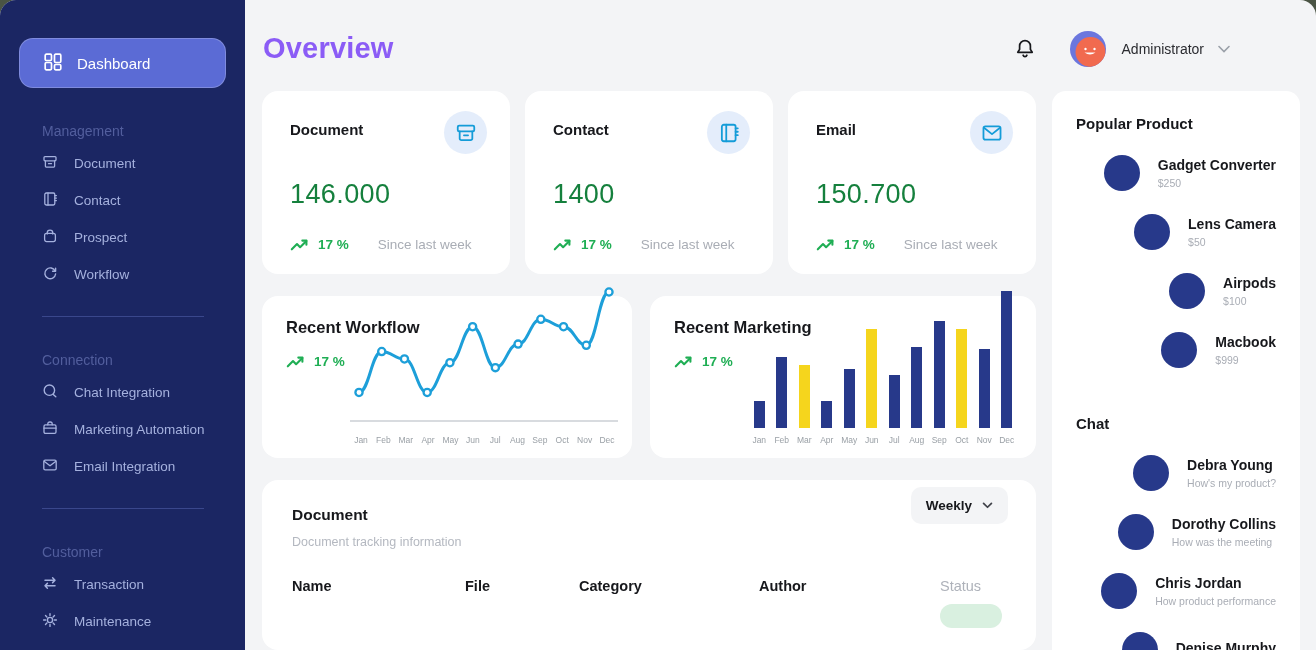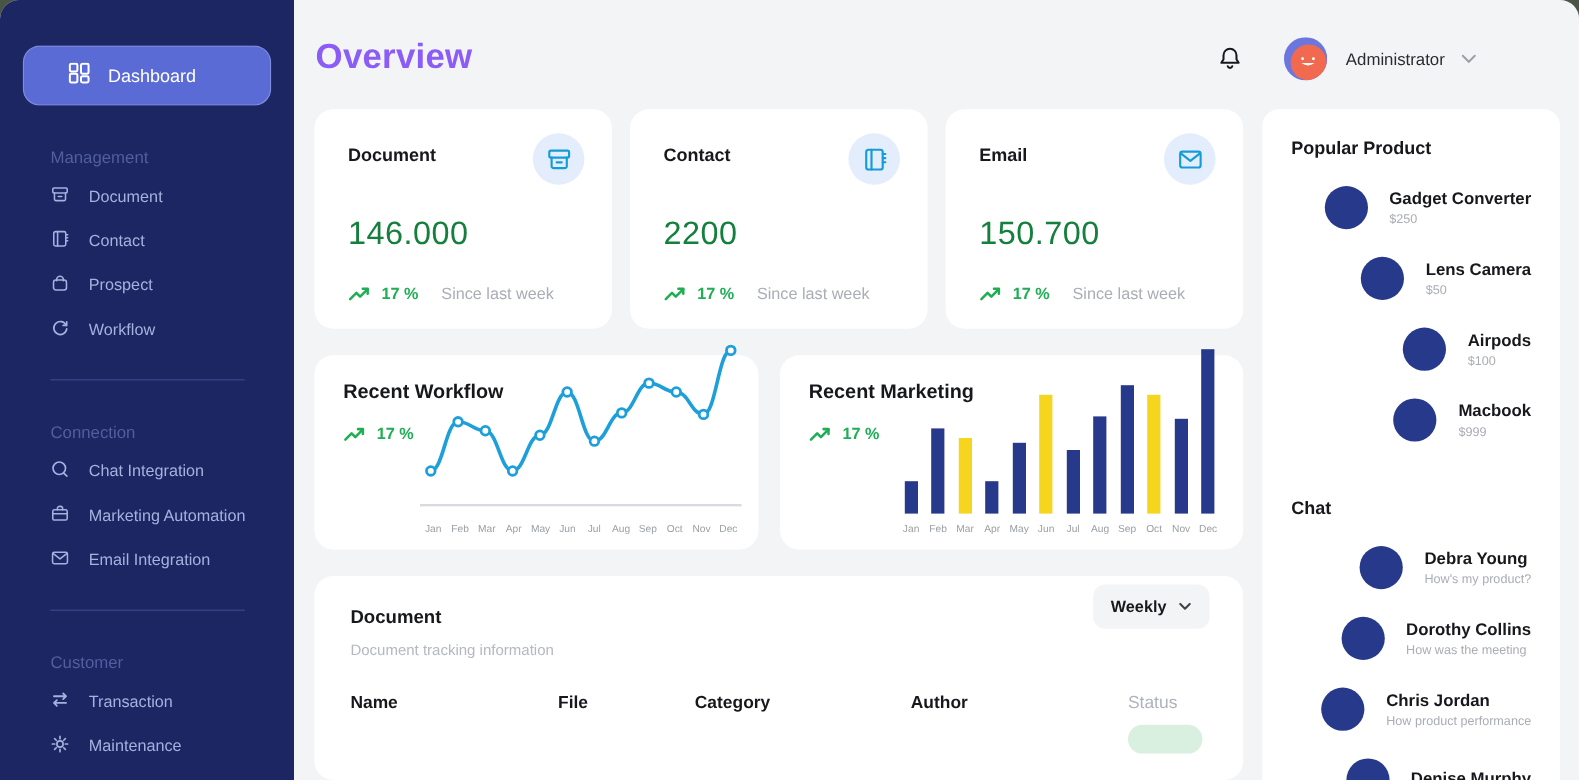--- a/index.html
+++ b/index.html
@@ -3,21 +3,21 @@
 <meta charset="utf-8">
 <style>
   * { margin:0; padding:0; box-sizing:border-box; }
   html,body { width:1316px; height:650px; overflow:hidden; }
   body { background:#4a5444; font-family:"Liberation Sans", sans-serif; }
   .app { width:1316px; height:650px; border-radius:16px 16px 0 0; overflow:hidden; display:flex; background:#f3f4f6; }
 
   
   .sidebar { width:245px; flex-shrink:0; background:#1b2663; padding:38px 19px 0; }
   .dash-btn { height:50px; background:#5b6bd5; border:1px solid rgba(255,255,255,.22); border-radius:14px;
-    display:flex; align-items:center; gap:15px; padding-left:37px; color:#fff; font-size:15px; cursor:pointer; }
+    display:flex; align-items:center; gap:15px; padding-left:24px; color:#fff; font-size:15px; cursor:pointer; }
   .dash-btn svg { width:18px; height:18px; }
   .side-section-label { margin:35px 0 6px 23px; color:#525e9d; font-size:14px; }
   .side-item { display:flex; align-items:center; gap:16px; padding:9px 0 9px 23px; color:#a5b1de; font-size:13.5px; cursor:pointer; }
   .side-item svg { width:16px; height:16px; flex-shrink:0; }
   .side-divider { border:none; border-top:1px solid #3a478c; margin:23px 0 0 23px; width:162px; }
 
   
   .main { flex:1; padding:0 16px 0 17px; display:flex; flex-direction:column; }
   .header { height:91px; display:flex; align-items:center; padding:6px 70px 0 1px; }
   .page-title { font-size:29px; font-weight:700; color:#8b5cf6; letter-spacing:.2px; }
@@ -34,21 +34,21 @@
   .stats-row { display:flex; gap:15px; height:194px; margin-bottom:22px; }
   .stat-card { flex:1; background:#fff; border-radius:16px; padding:22px 28px; position:relative; }
   .stat-title { font-size:15px; font-weight:700; color:#17181c; margin-top:8px; }
   .stat-icon { position:absolute; top:20px; right:23px; width:43px; height:43px; border-radius:50%;
     background:#e4edfb; display:flex; align-items:center; justify-content:center; color:#149cd8; }
   .stat-icon svg { width:22px; height:22px; }
   .stat-value { font-size:27px; font-weight:400; color:#15803d; margin-top:41px; letter-spacing:.4px; }
   .trend-row { display:flex; align-items:center; margin-top:27px; }
   .trend-arrow { width:19px; height:15px; flex-shrink:0; }
   .trend-pct { color:#1fae54; font-size:13.5px; font-weight:700; margin-left:9px; }
-  .trend-note { color:#a9adb5; font-size:13.5px; margin-left:19px; }
+  .trend-note { color:#a9adb5; font-size:13.5px; margin-left:29px; }
 
   
   .charts-row { display:flex; gap:18px; height:196px; margin-bottom:22px; }
   .chart-card { background:#fff; border-radius:16px; position:relative; padding:22px 24px; }
   .chart-card.workflow { width:370px; }
   .chart-card.marketing { flex:1; }
   .chart-title { font-size:16.5px; font-weight:700; color:#17181c; }
   .chart-trend { display:flex; align-items:center; margin-top:17px; }
   .line-svg { position:absolute; right:14px; bottom:37px; }
   .axis-line { position:absolute; right:14px; bottom:36px; width:268px; border-top:2px solid #d8dbdf; }
@@ -253,21 +253,21 @@
 
             <div class="stat-card">
               <div class="stat-title">Contact</div>
               <div class="stat-icon">
                 <svg viewBox="0 0 16 16" fill="none" stroke="currentColor" stroke-width="1.3" stroke-linecap="round" stroke-linejoin="round">
                   <rect x="2.8" y="2" width="10" height="12" rx="1.4"></rect>
                   <path d="M6 2v12"></path>
                   <path d="M12.8 4.6h1.6M12.8 7.1h1.6M12.8 9.6h1.6"></path>
                 </svg>
               </div>
-              <div class="stat-value">2200</div>
+              <div class="stat-value">1400</div>
               <div class="trend-row">
                 <svg class="trend-arrow" viewBox="0 0 19 15" fill="none" stroke="#1fae54" stroke-width="2.1" stroke-linecap="round" stroke-linejoin="round">
                   <path d="M1.8 12.3 7 7.1l3.1 3.1 6.3-6.3"></path>
                   <path d="M12.3 3.6h4.1v4.1"></path>
                 </svg>
                 <span class="trend-pct">17 %</span>
                 <span class="trend-note">Since last week</span>
               </div>
             </div>
 

